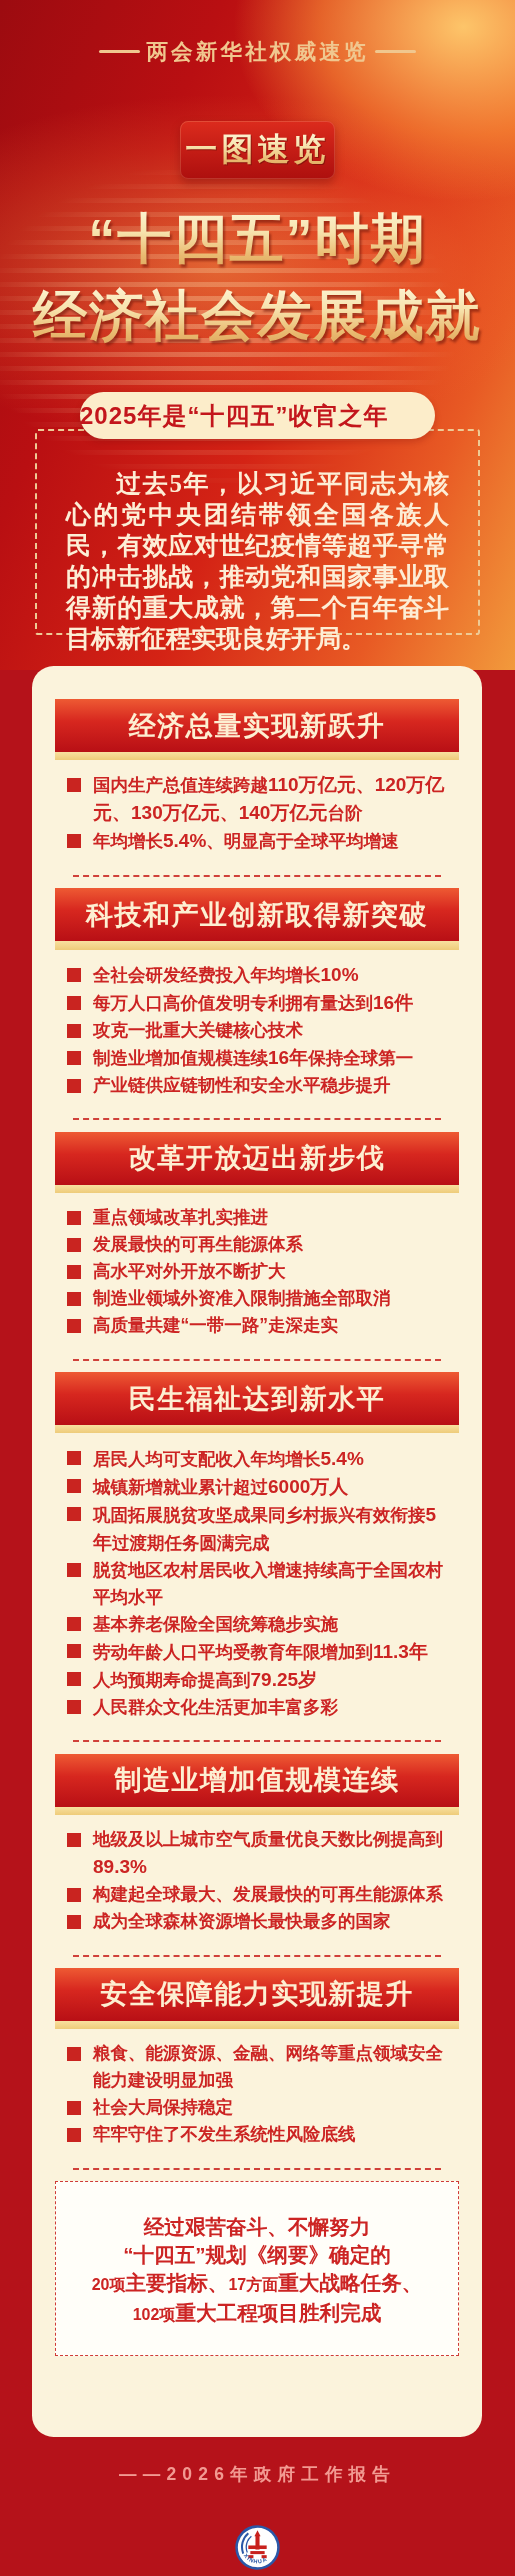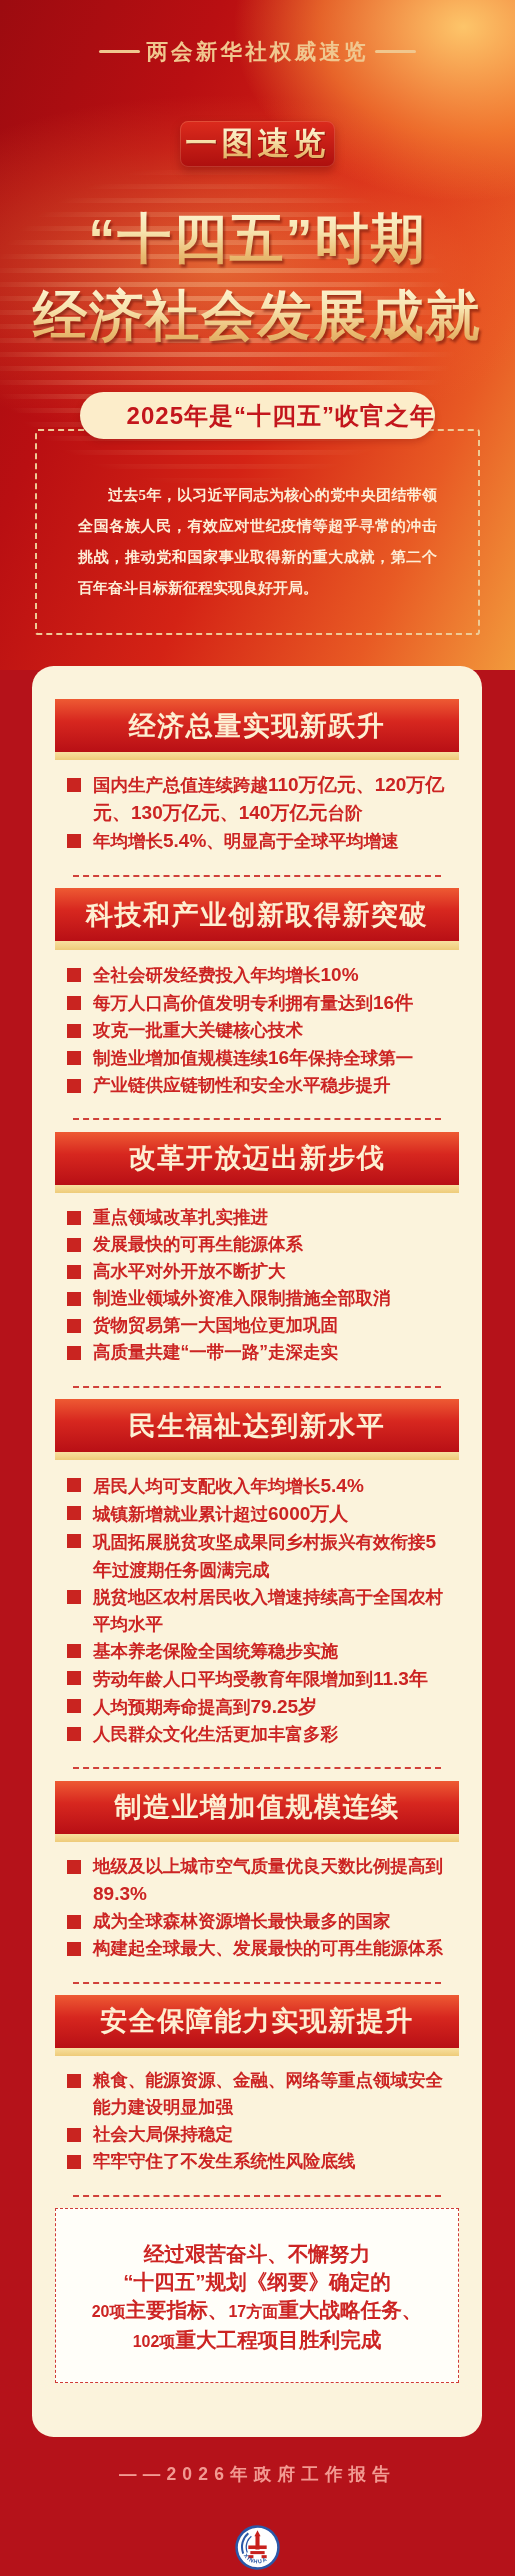--- a/index.html
+++ b/index.html
@@ -30,51 +30,51 @@
     -webkit-background-clip:text;background-clip:text;
     -webkit-text-fill-color:transparent;
   }
   .kicker{
     position:absolute;top:37px;left:0;width:515px;
     display:flex;align-items:center;justify-content:center;gap:6px;
     color:#f0c78f;font-size:21.6px;font-weight:700;letter-spacing:3.1px;
   }
   .kicker-dash{width:41px;height:2.6px;background:#f0c78f;border-radius:1.5px;}
   .badge{
-    position:absolute;left:180px;top:121px;width:155px;height:46px;
+    position:absolute;left:180px;top:121px;width:155px;height:58px;
     background:linear-gradient(180deg,#dc2b1d,#ad0f0e);
     border-radius:8.2px;display:flex;align-items:center;justify-content:center;
     box-shadow:inset 0 0 0 1px rgba(255,225,175,.18), 0 4.1px 8.2px rgba(110,10,8,.35);
   }
   .badge-text{
     font-family:"Liberation Serif","DejaVu Serif",serif;
     font-size:32px;font-weight:800;letter-spacing:4.1px;
     filter:drop-shadow(1px 1.5px 0.5px rgba(100,15,8,.55));
   }
   .big-title{
     position:absolute;top:200px;left:0;width:515px;text-align:center;
     font-weight:900;font-size:54px;line-height:77px;letter-spacing:2.1px;
   }
   .big-title .line{filter:drop-shadow(2.1px 3.6px 1px rgba(110,20,8,.55));}
   .pill{
     position:absolute;left:80px;top:392px;width:355px;height:47px;z-index:3;
     background:#fcedca;border-radius:24px;
-    display:flex;align-items:center;justify-content:flex-end;
+    display:flex;align-items:center;justify-content:flex-start;
     color:#c3161c;font-size:24px;font-weight:800;letter-spacing:1px;
     box-shadow:0 3.1px 6.2px rgba(120,10,10,.25);
   }
   .intro-box{
     position:absolute;left:35px;top:429px;width:445px;height:206px;z-index:2;
     border:2.6px dashed #eecb96;border-radius:3.1px;box-sizing:border-box;
     padding:37px 29px 0;
   }
   .intro-text{
-    margin:12px;color:#fdeed6;
+    margin:0;color:#fdeed6;
     font-family:"Liberation Serif","DejaVu Serif",serif;
-    font-size:15px;line-height:31px;font-weight:600;
+    font-size:25px;line-height:31px;font-weight:600;
     text-align:justify;text-indent:2em;
   }
   
   .card{
     position:absolute;left:32px;top:666px;width:450px;height:1771px;
     background:#fbf3dc;border-radius:21.6px;box-sizing:border-box;
     padding:33px 0 0;overflow:hidden;
   }
   .sec-header{
     margin:0 23px;height:53px;
@@ -160,21 +160,20 @@
       <div class="divider"></div>
       <div class="sec-header">
         <span>改革开放迈出新步伐</span>
       </div>
       <div class="sec-gold"></div>
       <ul class="bullets">
         <li><span>重点领域改革扎实推进</span></li>
         <li><span>发展最快的可再生能源体系</span></li>
         <li><span>高水平对外开放不断扩大</span></li>
         <li><span>制造业领域外资准入限制措施全部取消</span></li>
-        <li><span>货物贸易第一大国地位更加巩固</span></li>
         <li><span>高质量共建“一带一路”走深走实</span></li>
       </ul>
       <div class="divider"></div>
       <div class="sec-header">
         <span>民生福祉达到新水平</span>
       </div>
       <div class="sec-gold"></div>
       <ul class="bullets">
         <li><span>居民人均可支配收入年均增长</span><b>5.4%</b></li>
         <li><span>城镇新增就业累计超过</span><b>6000万人</b></li>
@@ -185,22 +184,22 @@
         <li><span>人均预期寿命提高到</span><b>79.25岁</b></li>
         <li><span>人民群众文化生活更加丰富多彩</span></li>
       </ul>
       <div class="divider"></div>
       <div class="sec-header">
         <span>制造业增加值规模连续</span>
       </div>
       <div class="sec-gold"></div>
       <ul class="bullets">
         <li><span>地级及以上城市空气质量优良天数比例提高到</span><b>89.3%</b></li>
+        <li><span>构建起全球最大、发展最快的可再生能源体系</span></li>
         <li><span>成为全球森林资源增长最快最多的国家</span></li>
-        <li><span>构建起全球最大、发展最快的可再生能源体系</span></li>
       </ul>
       <div class="divider"></div>
       <div class="sec-header">
         <span>安全保障能力实现新提升</span>
       </div>
       <div class="sec-gold"></div>
       <ul class="bullets">
         <li><span>粮食、能源资源、金融、网络等重点领域安全能力建设明显加强</span></li>
         <li><span>社会大局保持稳定</span></li>
         <li><span>牢牢守住了不发生系统性风险底线</span></li>

